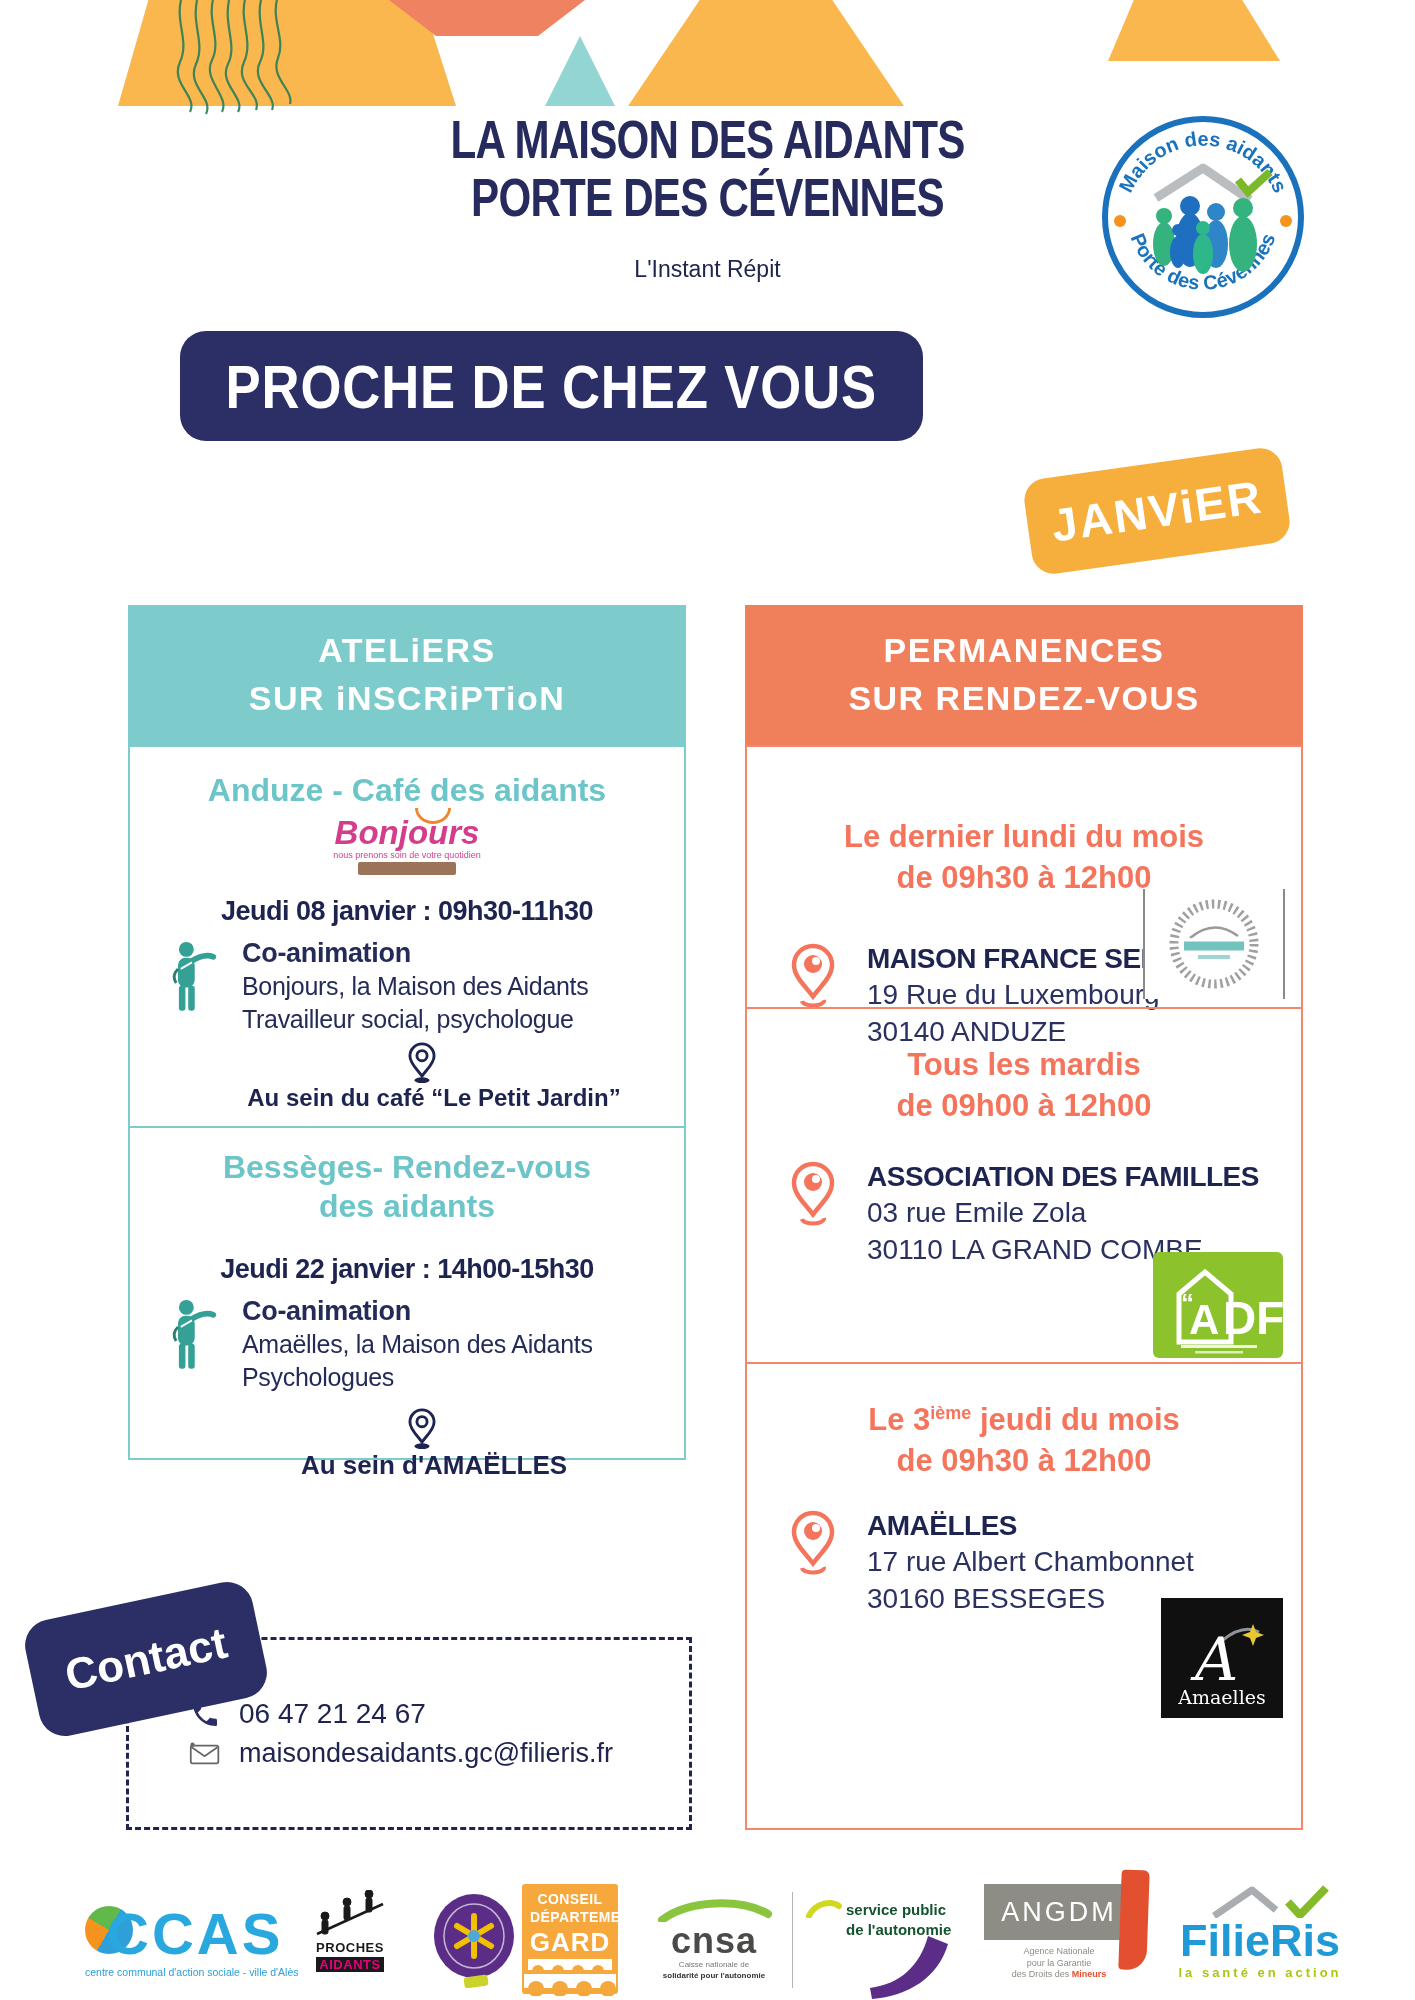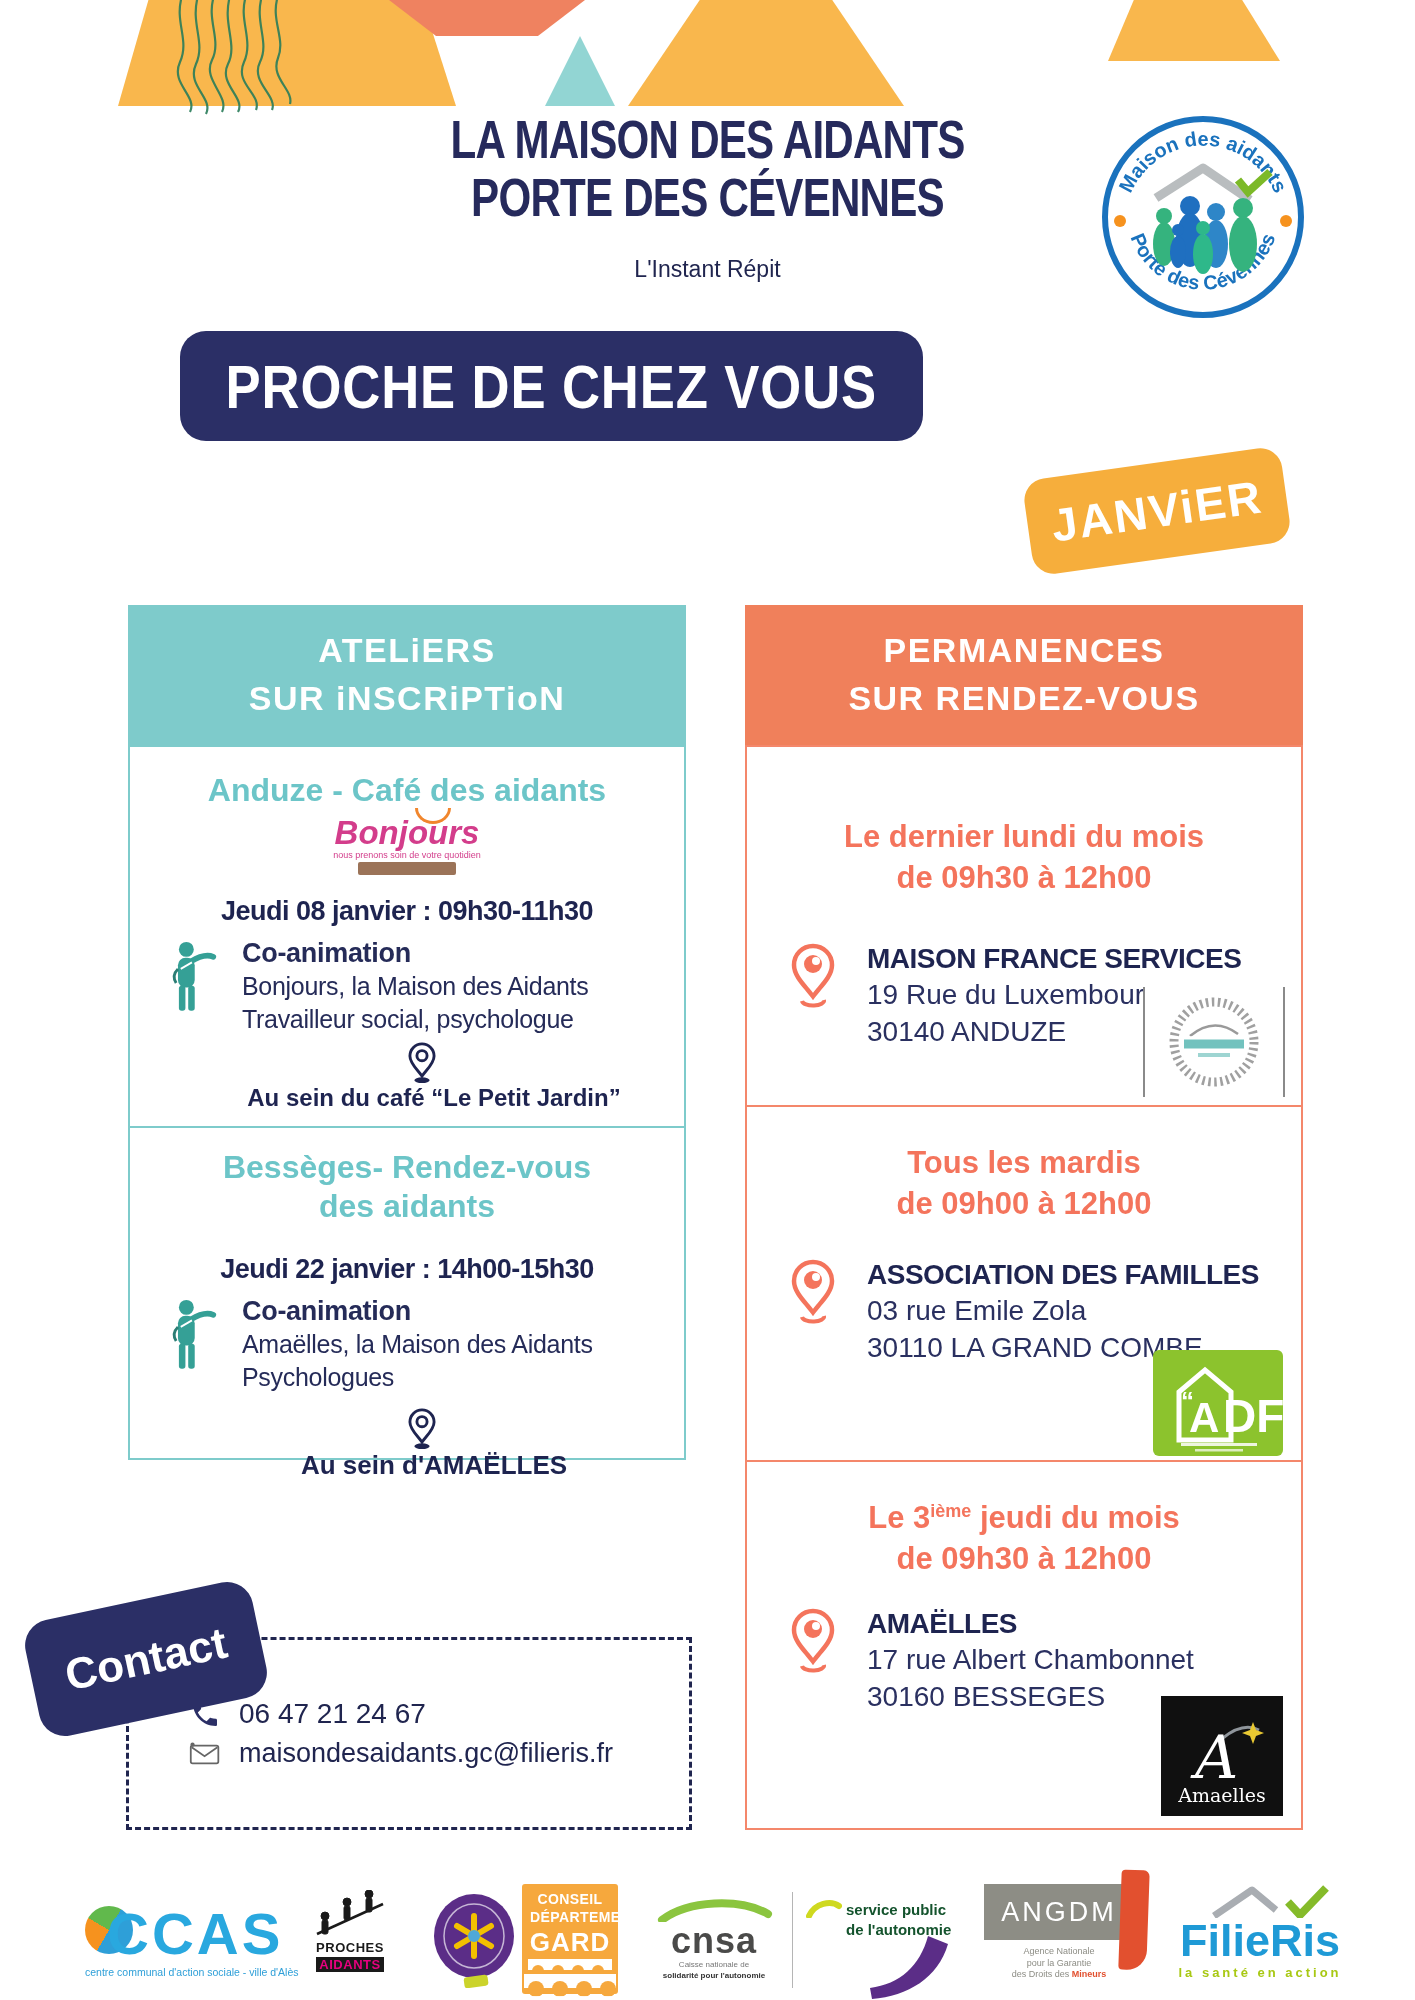--- a/index.html
+++ b/index.html
@@ -44,21 +44,21 @@
   .col-header{height:140px;display:flex;flex-direction:column;align-items:center;justify-content:center;
               color:#fff;font-weight:800;font-size:34px;letter-spacing:1.5px;line-height:1.4;}
   .col-header.teal{background:#7ecbcb;}
   .col-header.orange{background:#f0805b;}
   .col-body{box-sizing:border-box;background:#fff;}
   .col-left .col-body{border:2px solid #7ecbcb;height:715px;}
   .col-right .col-body{border:2px solid #f4876b;height:1085px;}
   .sec{box-sizing:border-box;position:relative;}
   .left-sec1{height:355px;}
   .left-sec2{height:356px;border-top:2px solid #7ecbcb;}
-  .right-sec1{height:358px;border-radius:23px;}
+  .right-sec1{height:260px;border-radius:23px;}
   .right-sec2{height:355px;border-top:2px solid #f4876b;}
   .right-sec3{height:366px;border-top:2px solid #f4876b;}
 
   
   .teal-title{color:#6cc5c8;font-weight:800;font-size:32px;text-align:center;margin-top:24px;line-height:1.22;}
   .bonjours{position:relative;width:220px;margin:6px auto 0;text-align:center;height:64px;}
   .bonjours-name{color:#d33d8b;font-size:33px;font-weight:800;line-height:1;font-style:italic;}
   .bonjours-smile{position:absolute;top:-8px;left:118px;width:30px;height:13px;
                   border:3px solid #f1862d;border-top:none;border-radius:0 0 50% 50%/0 0 100% 100%;}
   .bonjours-tag{color:#d33d8b;font-size:9px;margin-top:1px;}

